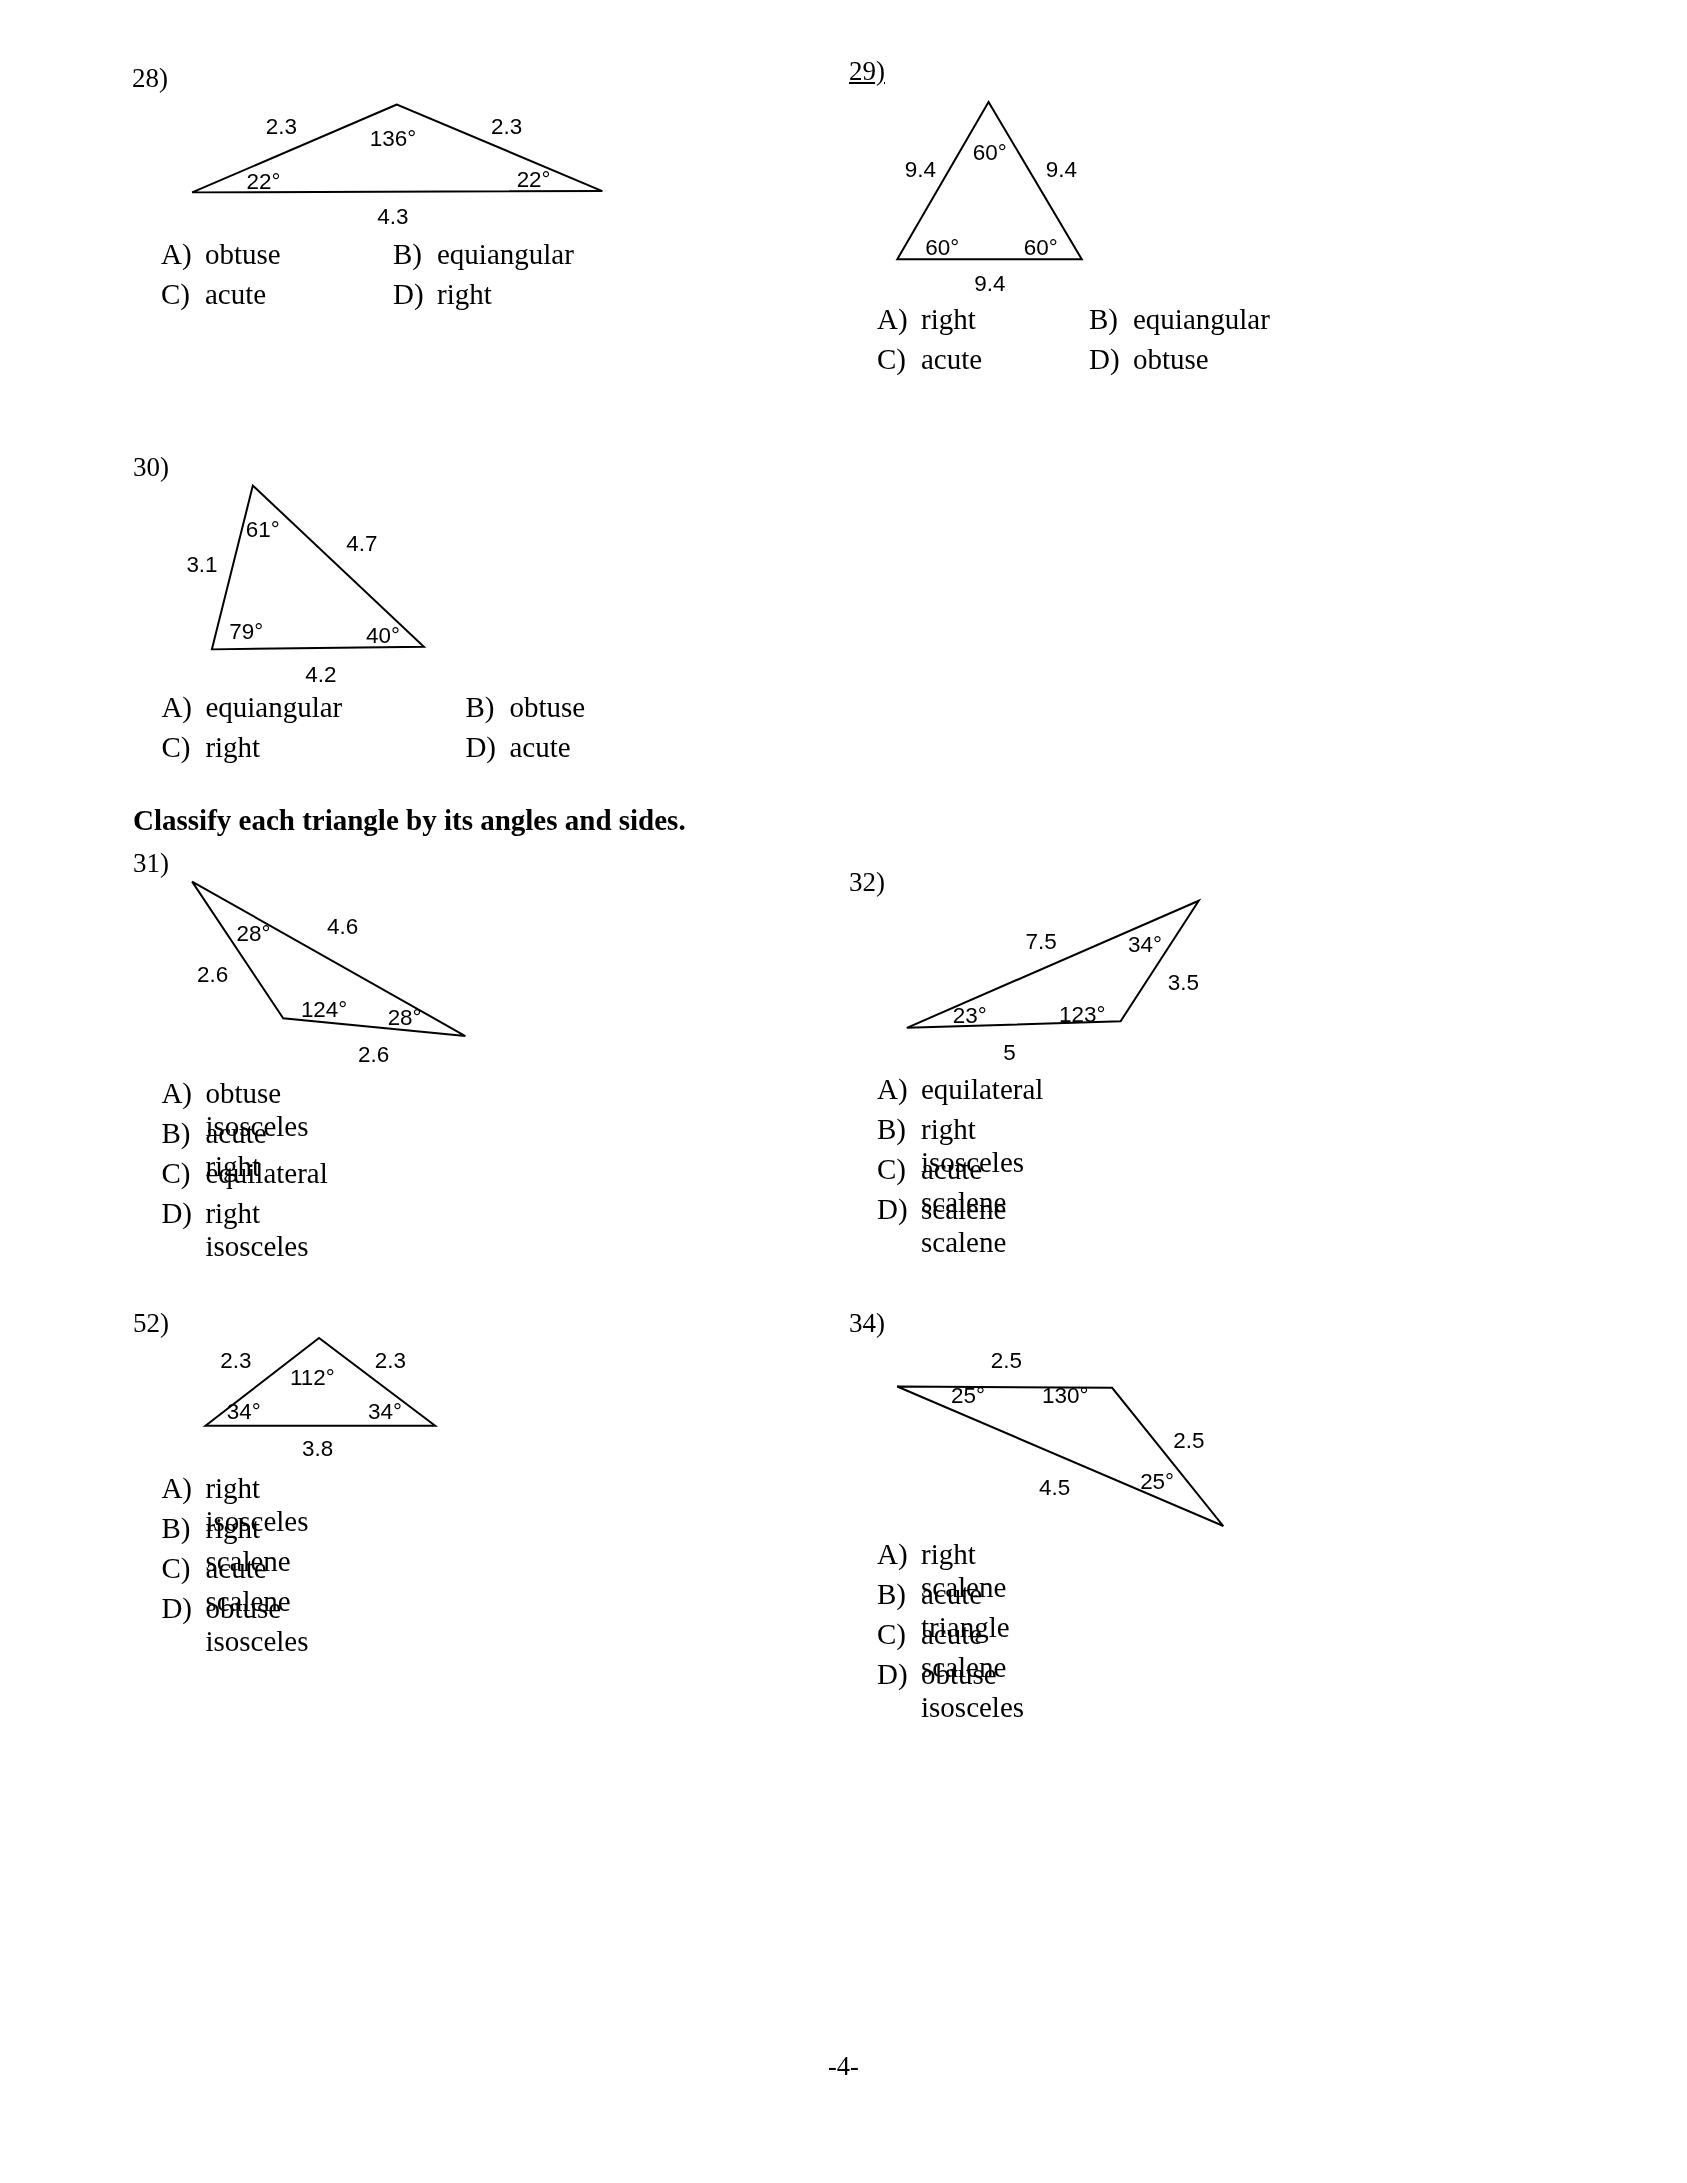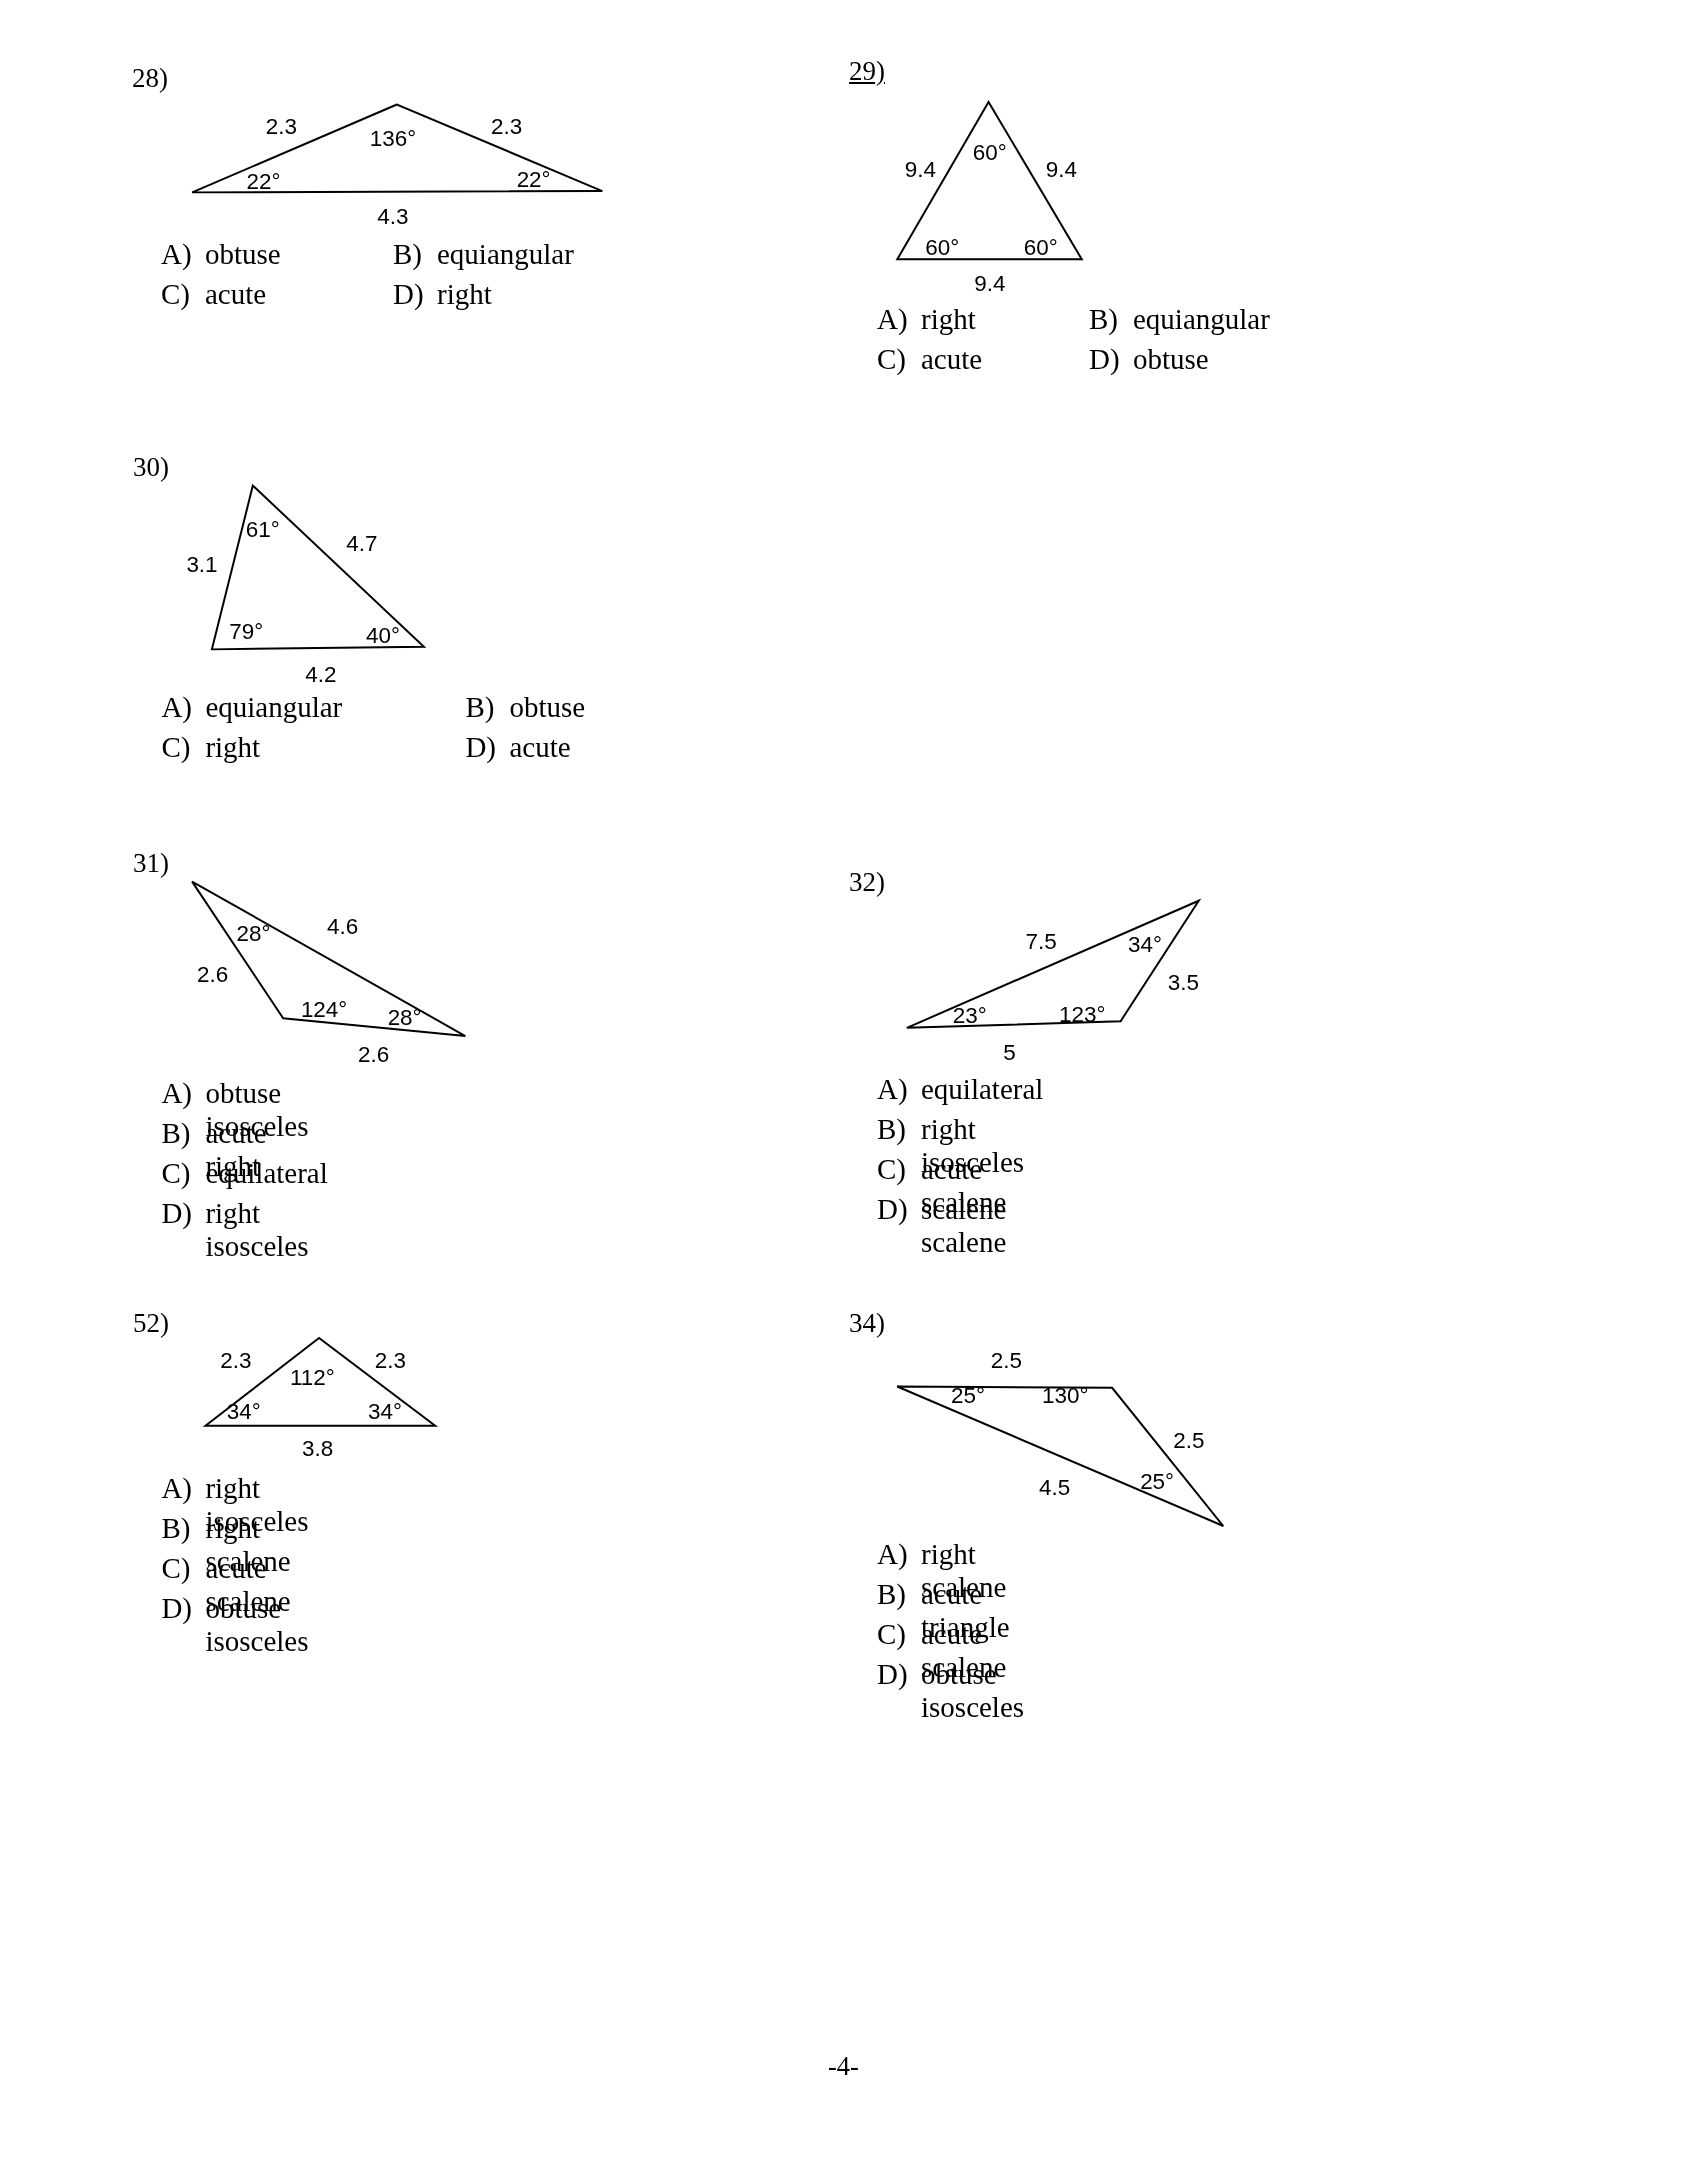--- a/index.html
+++ b/index.html
@@ -118,20 +118,21 @@
           <span class="cl">C)</span>
           <span>right</span>
         </div>
       <div class="choice">
           <span class="cl">D)</span>
           <span>acute</span>
         </div>
     </div>
   </section>
 
+  <div class="section-header abs" style="left:133px; top:804px;">Classify each triangle by its angles and sides.</div>
 
   <section class="problem" style="left:133px; top:848px;">
     <div class="pnum">31)</div>
     <svg style="left:39px; top:26.5px;" width="324" height="198" viewBox="0 0 490 300">
       <polygon points="30,10 168,217 444,244"></polygon>
       <text x="123" y="88">28°</text>
       <text x="258" y="78">4.6</text>
       <text x="61" y="151">2.6</text>
       <text x="230" y="204">124°</text>
       <text x="352" y="216">28°</text>

